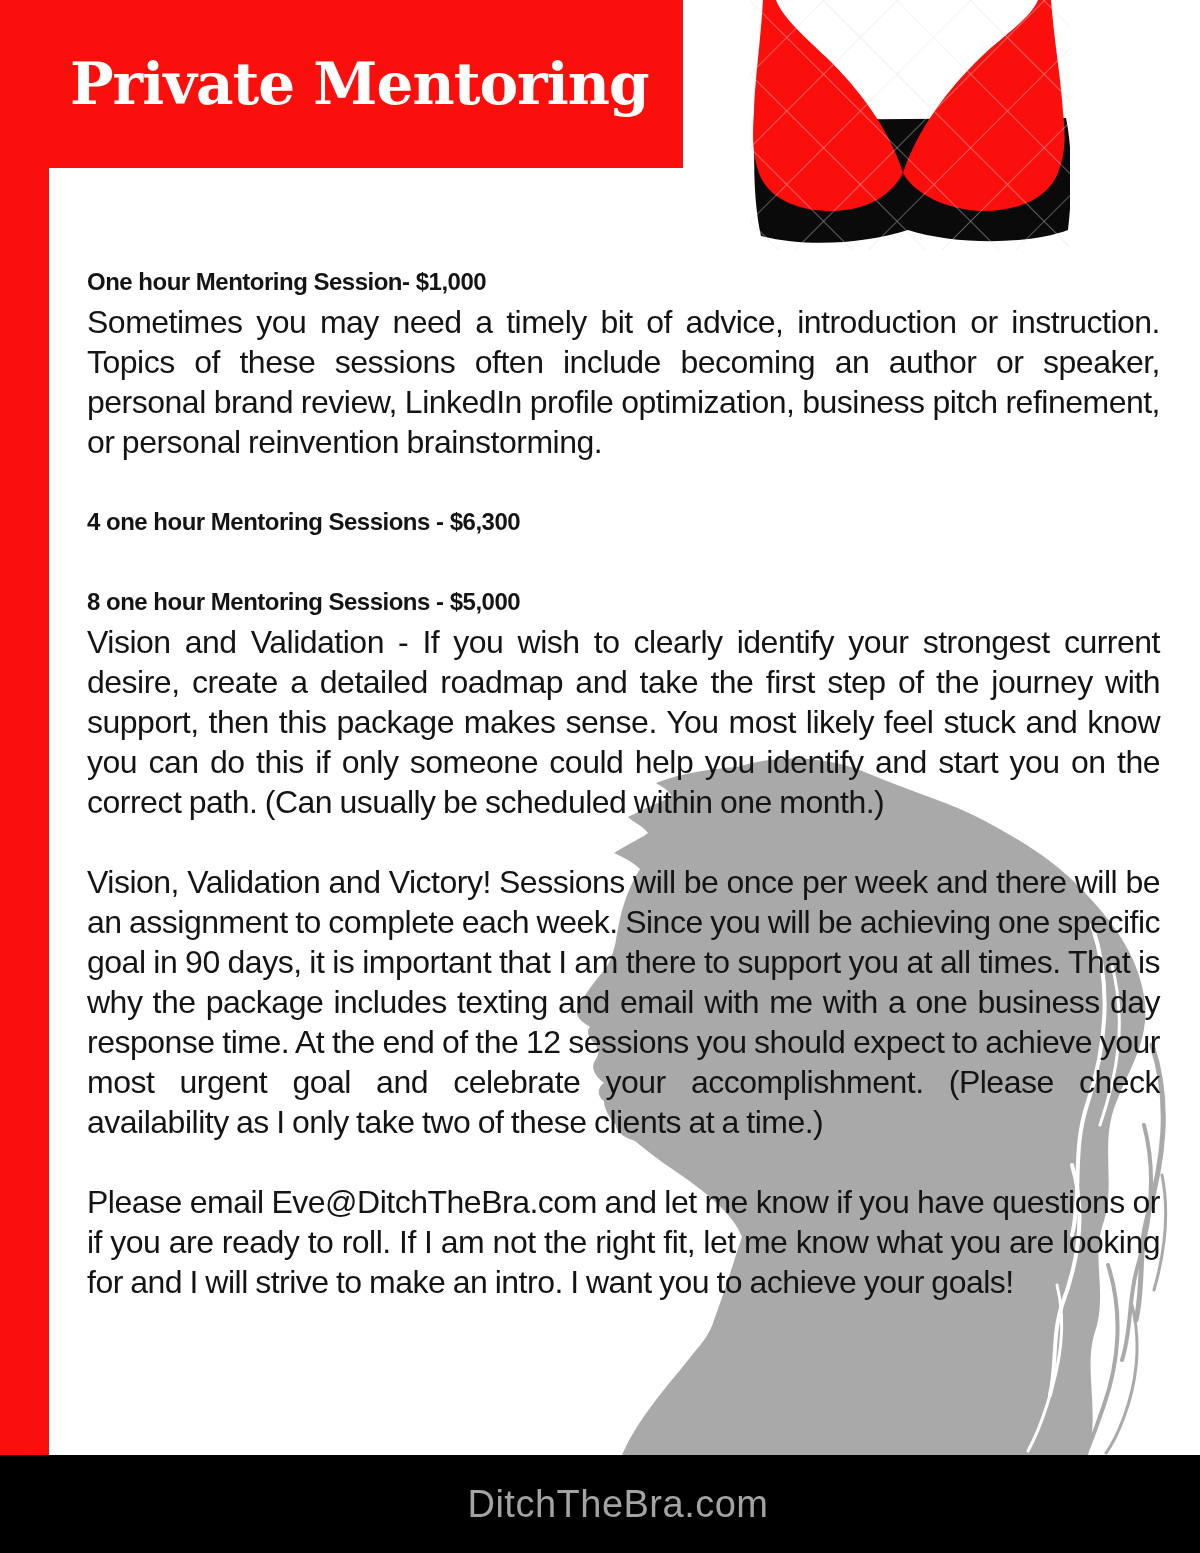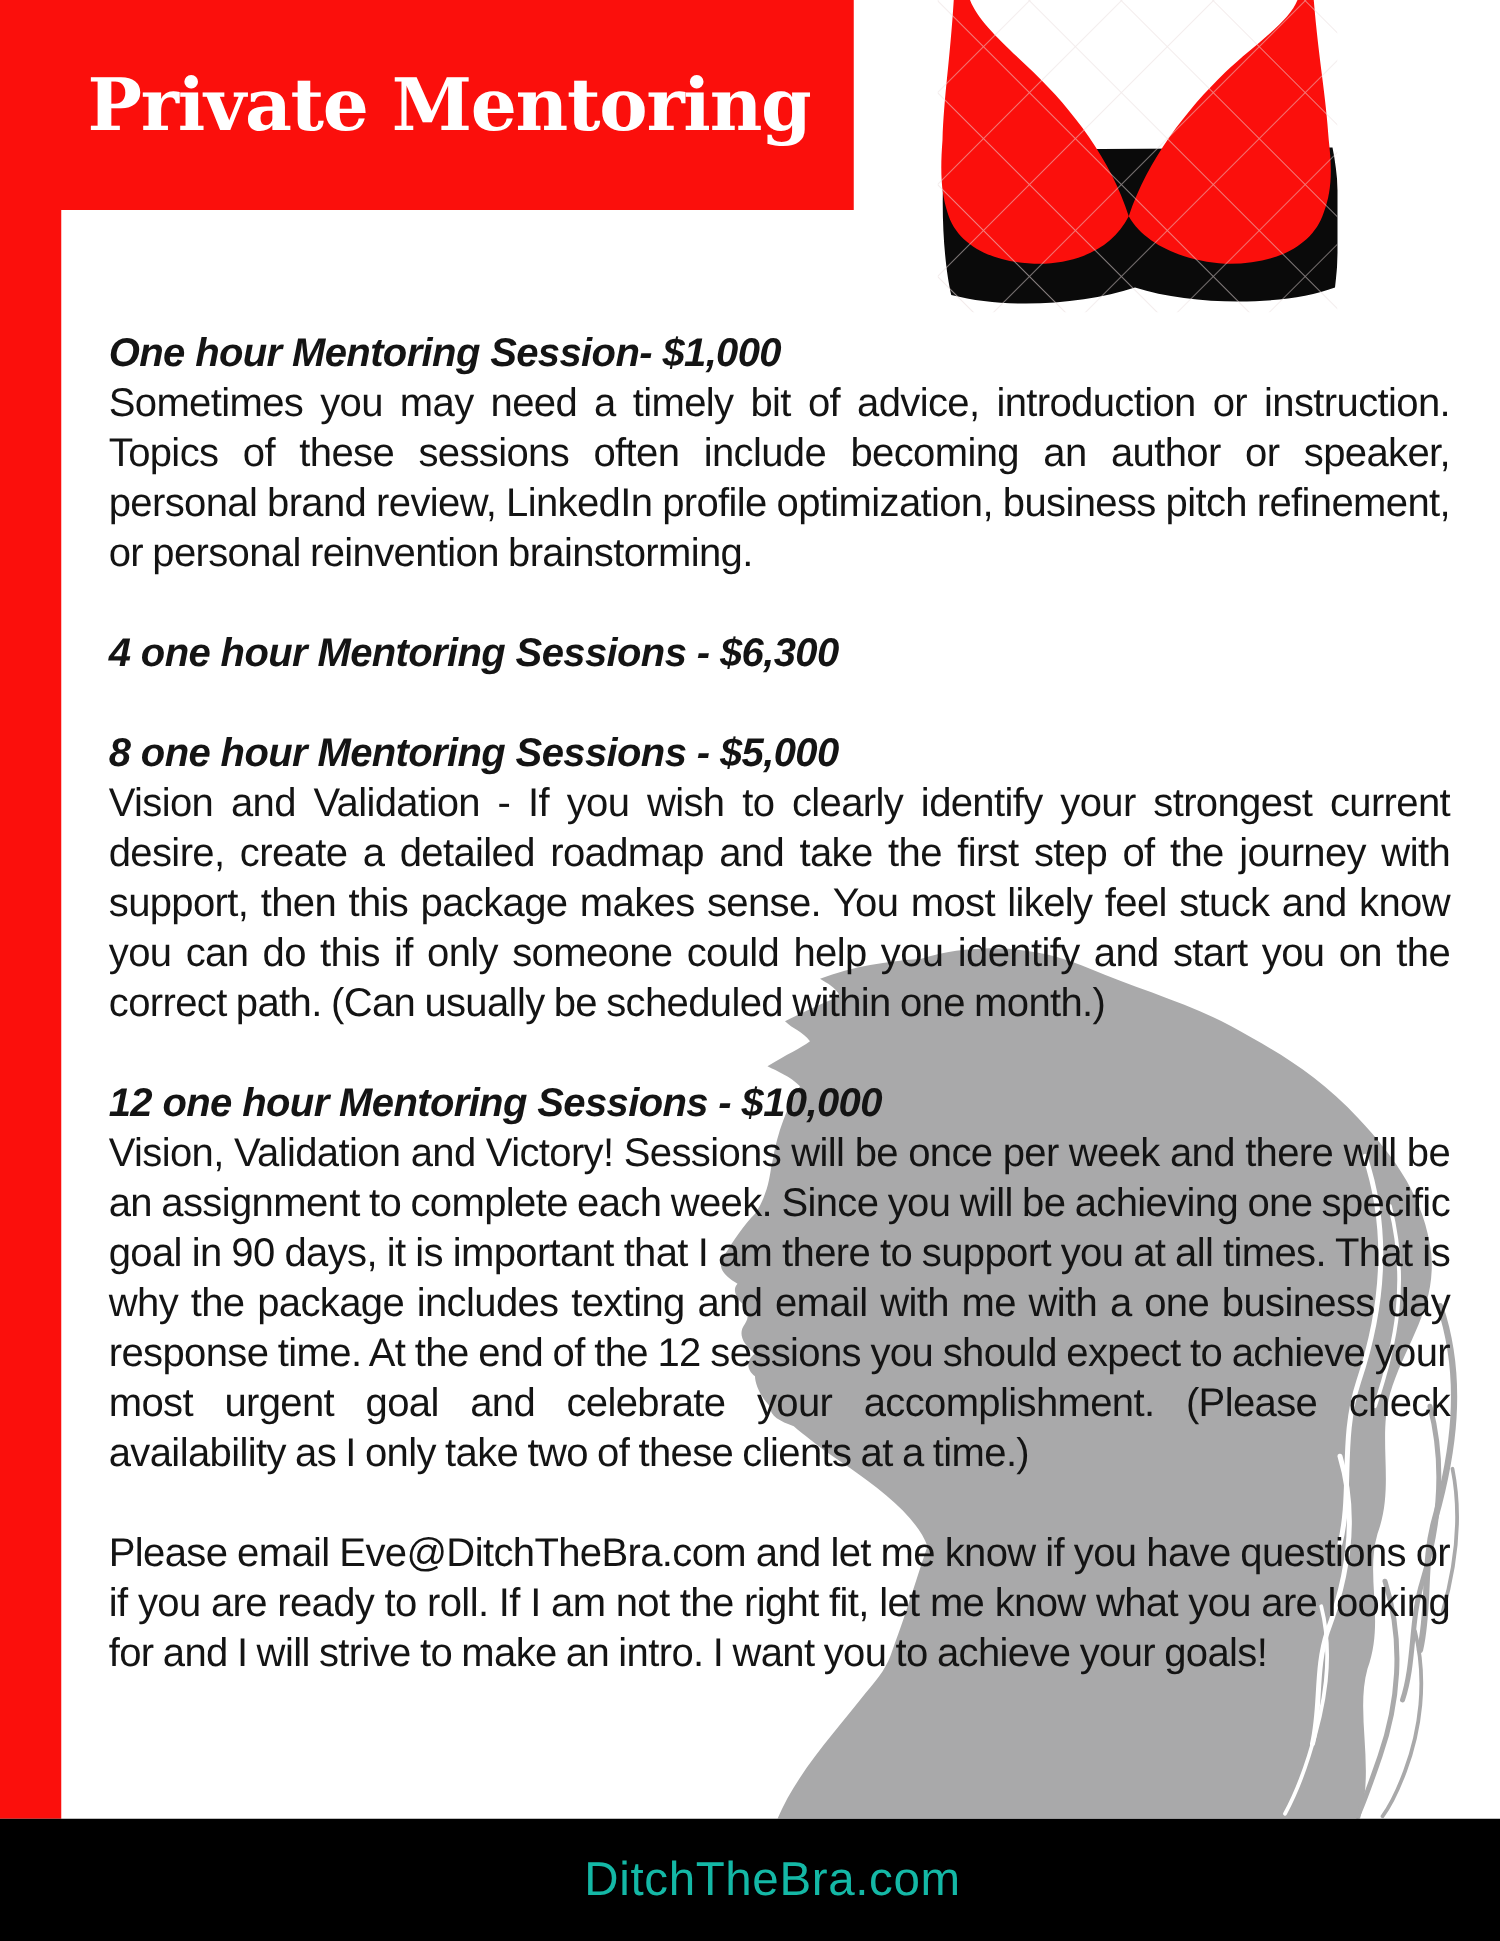--- a/index.html
+++ b/index.html
@@ -42,44 +42,43 @@
     z-index:1;
   }
   .content{
     position:absolute;left:87px;top:262px;
     width:1073px;
     z-index:2;
   }
   .section{margin:0 0 40px 0;}
   .section-heading{
     margin:0;
-    font-size:32px;
+    font-size:24px;
     font-weight:700;
     line-height:40px;
     letter-spacing:-0.5px;
-    font-style:italic;
   }
   .section-body,.closing{
     margin:0;
     font-size:32px;
     line-height:40px;
     letter-spacing:-0.5px;
     word-spacing:-1px;
     text-align:justify;
   }
   .closing{margin-top:40px;}
   .footer-bar{
     position:absolute;left:0;top:1455px;
     width:1200px;height:98px;
     background:#000000;
     display:flex;align-items:center;justify-content:center;
     z-index:3;
   }
   .footer-site{
-    color:#14b8a6;
+    color:#a3a3a3;
     font-size:38px;
     font-weight:400;
     letter-spacing:0.5px;
     transform:translateX(18px);
   }
 </style>
 </head>
 <body>
 
 <div class="page">
@@ -168,21 +167,20 @@
       <p class="section-body">Sometimes you may need a timely bit of advice, introduction or instruction. Topics of these sessions often include becoming an author or speaker, personal brand review, LinkedIn profile optimization, business pitch refinement, or personal reinvention brainstorming.</p>
     </div>
     <div class="section">
       <h2 class="section-heading">4 one hour Mentoring Sessions - $6,300</h2>
     </div>
     <div class="section">
       <h2 class="section-heading">8 one hour Mentoring Sessions - $5,000</h2>
       <p class="section-body">Vision and Validation - If you wish to clearly identify your strongest current desire, create a detailed roadmap and take the first step of the journey with support, then this package makes sense. You most likely feel stuck and know you can do this if only someone could help you identify and start you on the correct path. (Can usually be scheduled within one month.)</p>
     </div>
     <div class="section">
-      <h2 class="section-heading">12 one hour Mentoring Sessions - $10,000</h2>
       <p class="section-body">Vision, Validation and Victory! Sessions will be once per week and there will be an assignment to complete each week. Since you will be achieving one specific goal in 90 days, it is important that I am there to support you at all times. That is why the package includes texting and email with me with a one business day response time. At the end of the 12 sessions you should expect to achieve your most urgent goal and celebrate your accomplishment. (Please check availability as I only take two of these clients at a time.)</p>
     </div>
     <p class="closing">Please email Eve@DitchTheBra.com and let me know if you have questions or if you are ready to roll. If I am not the right fit, let me know what you are looking for and I will strive to make an intro. I want you to achieve your goals!</p>
   </div>
 
   <div class="footer-bar">
     <span class="footer-site">DitchTheBra.com</span>
   </div>
 
 </div>

